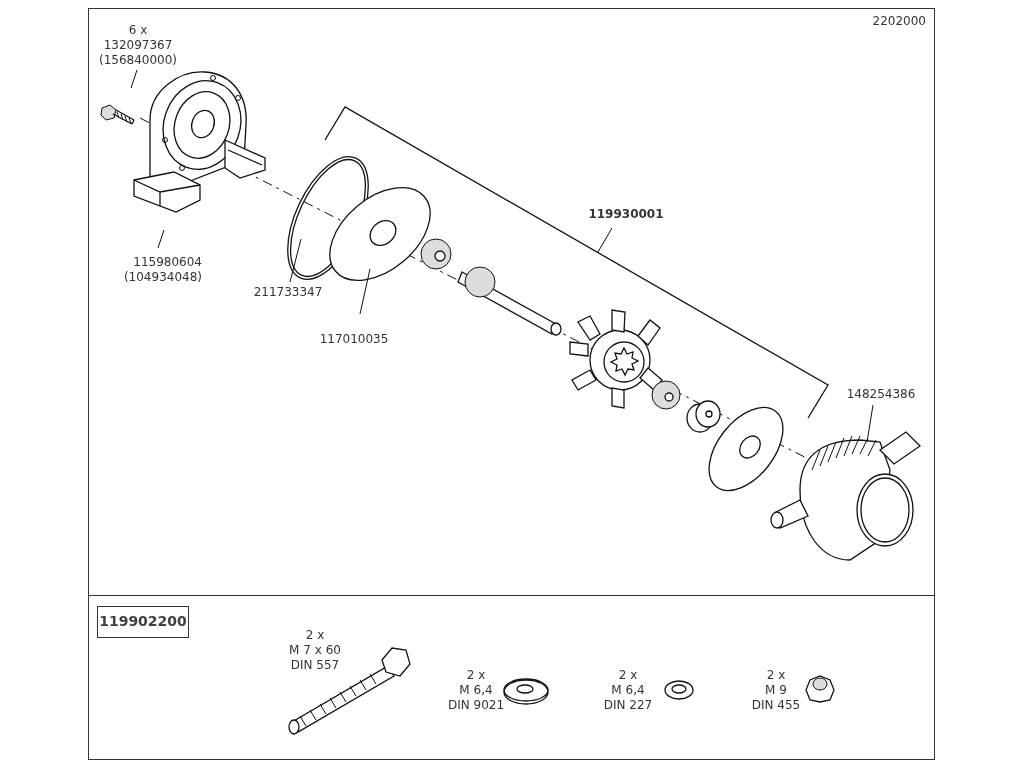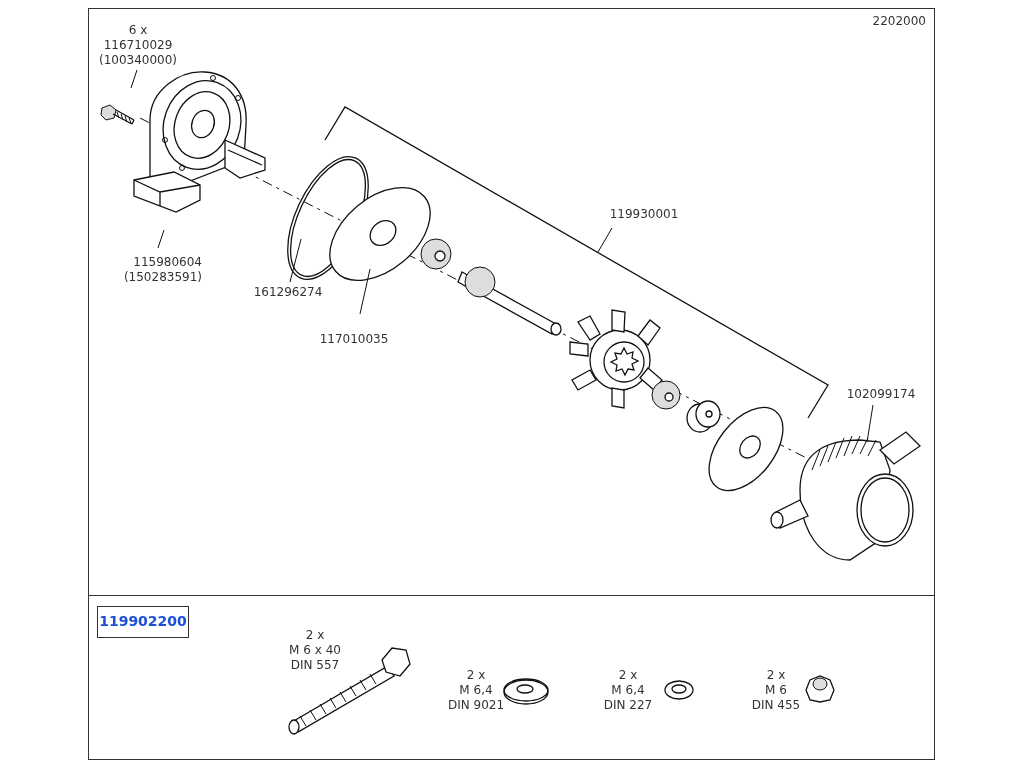--- a/index.html
+++ b/index.html
@@ -6,21 +6,21 @@
   body { width:1024px; height:768px; position:relative; overflow:hidden;
          font-family:"DejaVu Sans", sans-serif; color:#222; }
   #frame { position:absolute; left:88px; top:8px; width:847px; height:752px;
            border:1.5px solid #333; box-sizing:border-box; }
   #divider { position:absolute; left:88px; top:595px; width:847px; height:0;
              border-top:1.5px solid #333; }
   .lbl { position:absolute; font-size:12px; line-height:15px; text-align:center;
          color:#333; white-space:nowrap; }
   #kit-box { position:absolute; left:97px; top:606px; width:92px; height:32px;
              border:1.5px solid #333; box-sizing:border-box; font-weight:bold;
-             font-size:14px; line-height:29px; text-align:center; color:#1d4ed8; }
+             font-size:14px; line-height:29px; text-align:center; color:#404040; }
   svg { position:absolute; left:0; top:0; }
   .ln { stroke:#111; fill:none; stroke-width:1.3; }
   .thin { stroke:#111; fill:none; stroke-width:1; }
   .dash { stroke:#111; fill:none; stroke-width:1; stroke-dasharray:10 5 3 5; }
   .part { stroke:#111; fill:#fff; stroke-width:1.3; }
   .gray { stroke:#111; fill:#ddd; stroke-width:1; }
 </style>
 </head>
 <body>
 
@@ -141,62 +141,62 @@
   <g>
     <polygon class="part" points="806,690 810,680 820,676 830,680 834,690 830,700 820,702 810,700"></polygon>
     <ellipse class="gray" cx="820" cy="684" rx="7" ry="6"></ellipse>
   </g>
 </svg>
 
 <div class="lbl" style="right:98px; top:14px;">2202000</div>
 
 <div class="lbl" style="left:96px; top:23px; width:84px;">
   <div>6 x</div>
-  <div>116710029</div>
-  <div>(100340000)</div>
+  <div>132097367</div>
+  <div>(156840000)</div>
 </div>
 
 <div class="lbl" style="left:112px; top:255px; width:90px;text-align:right;">
   <div>115980604</div>
-  <div>(150283591)</div>
+  <div>(104934048)</div>
 </div>
 
 <div class="lbl" style="left:250px; top:285px; width:76px;">
-  <div>161296274</div>
+  <div>211733347</div>
 </div>
 
 <div class="lbl" style="left:316px; top:332px; width:76px;">
   <div>117010035</div>
 </div>
 
-<div class="lbl" style="left:606px; top:207px; width:76px;">
+<div class="lbl" style="left:588px; top:207px; width:76px;font-weight:bold;">
   <div>119930001</div>
 </div>
 
 <div class="lbl" style="left:843px; top:387px; width:76px;">
-  <div>102099174</div>
+  <div>148254386</div>
 </div>
 
 <div id="kit-box">119902200</div>
 
 <div class="lbl" style="left:280px; top:628px; width:70px;">
   <div>2 x</div>
-  <div>M 6 x 40</div>
+  <div>M 7 x 60</div>
   <div>DIN 557</div>
 </div>
 
 <div class="lbl" style="left:443px; top:668px; width:66px;">
   <div>2 x</div>
   <div>M 6,4</div>
   <div>DIN 9021</div>
 </div>
 
 <div class="lbl" style="left:600px; top:668px; width:56px;">
   <div>2 x</div>
   <div>M 6,4</div>
   <div>DIN 227</div>
 </div>
 
 <div class="lbl" style="left:750px; top:668px; width:52px;">
   <div>2 x</div>
-  <div>M 6</div>
+  <div>M 9</div>
   <div>DIN 455</div>
 </div>
 
 </body></html>

